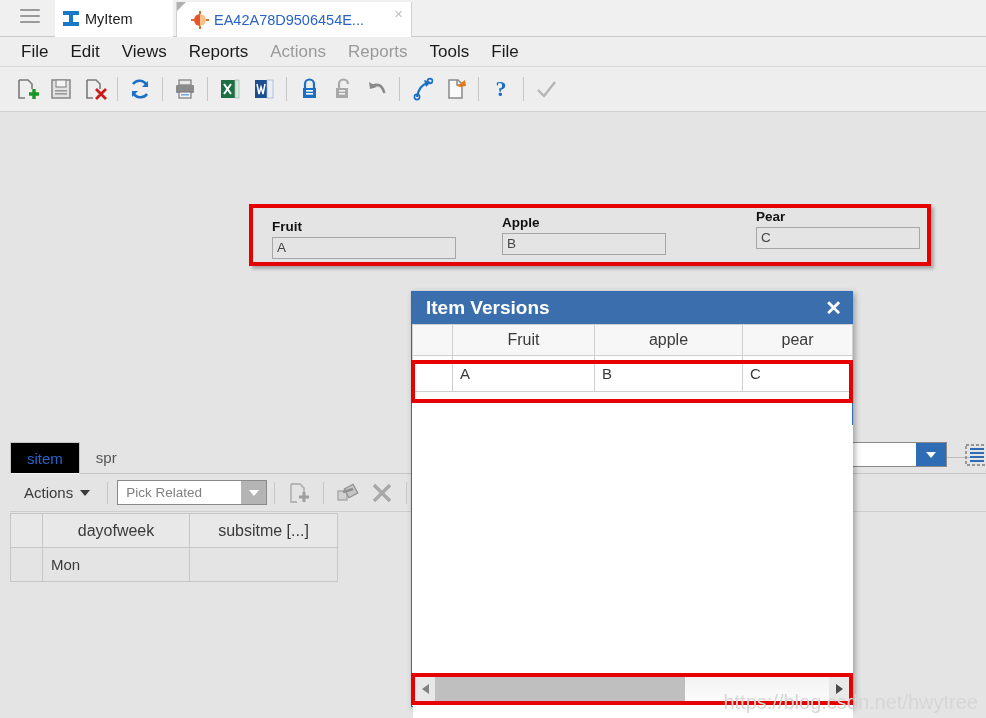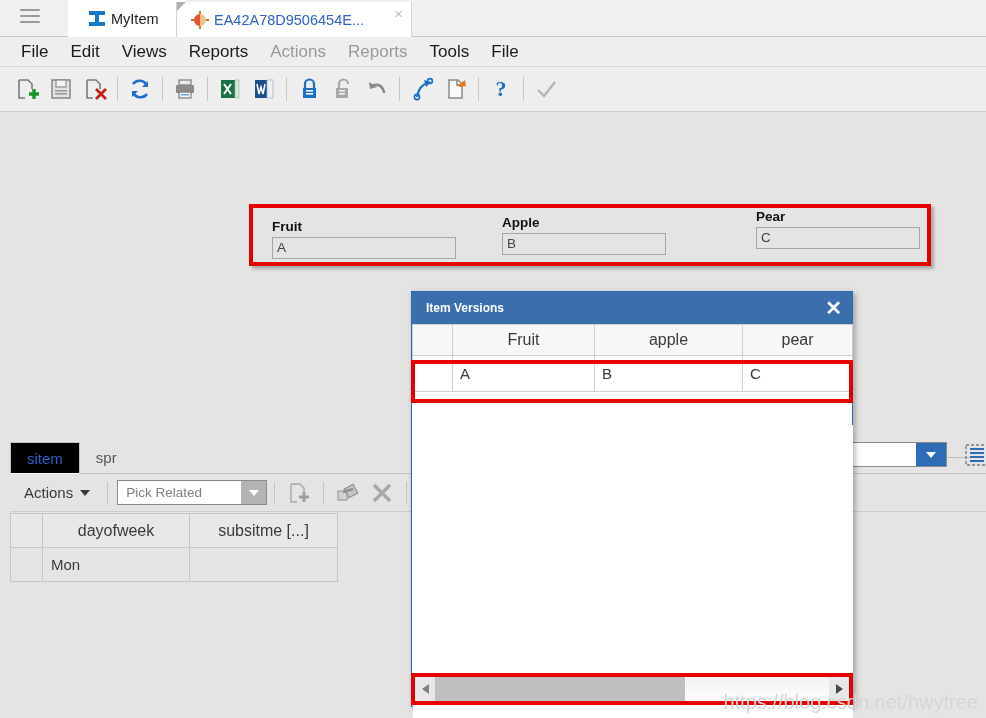--- a/index.html
+++ b/index.html
@@ -35,26 +35,26 @@
   }
   #hamburger i {
     display: block;
     height: 2px;
     background: #9a9a9a;
     margin-bottom: 4px;
     border-radius: 1px;
   }
   #app-tab {
     position: absolute;
-    left: 68px; top: 0;
+    left: 55px; top: 0;
     width: 118px; height: 37px;
     background: #ffffff;
     display: flex;
     align-items: center;
-    padding-left: 21px;
+    padding-left: 8px;
     box-sizing: border-box;
     cursor: pointer;
   }
   .ibeam-logo {
     width: 16px; height: 15px;
     position: relative;
     margin-right: 6px;
     flex: 0 0 auto;
   }
   .ibeam-logo::before,
@@ -400,21 +400,21 @@
     height: 32px;
     background: #3a6ead;
     display: flex;
     align-items: center;
     justify-content: space-between;
     padding: 0 10px 0 14px;
     box-sizing: border-box;
   }
   #dialog-title-text {
     color: #ffffff;
-    font-size: 12px;
+    font-size: 19px;
     font-weight: bold;
     white-space: nowrap;
   }
   #dialog-close {
     color: #ffffff;
     font-size: 20px;
     line-height: 1;
     cursor: pointer;
     font-weight: bold;
   }

